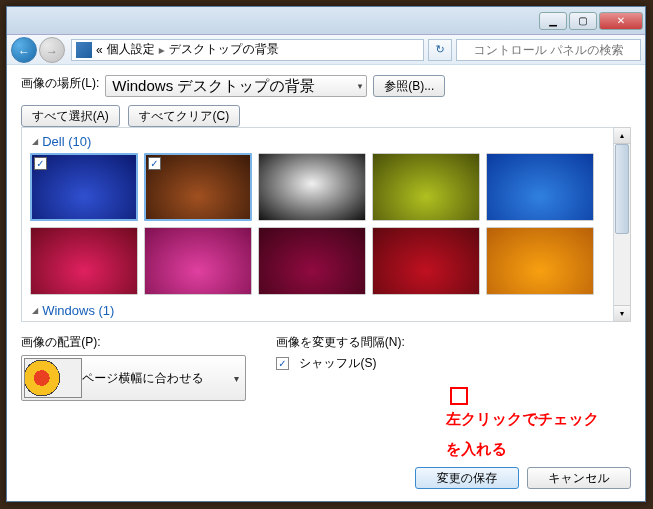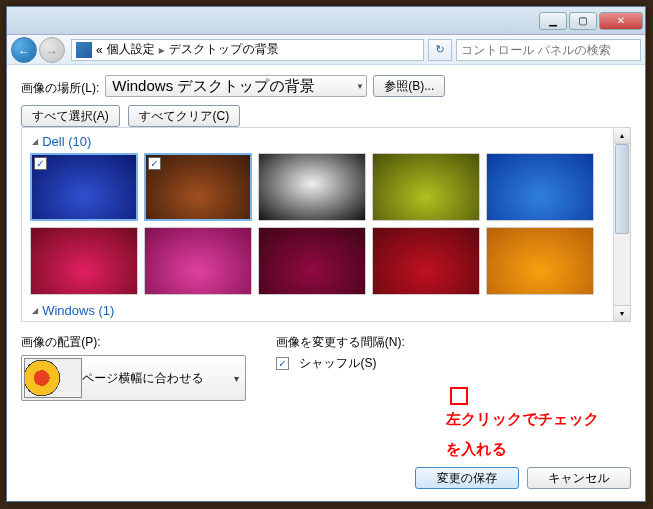--- a/index.html
+++ b/index.html
@@ -8,23 +8,23 @@
 .titlebar { height: 28px; background: linear-gradient(#dbe7f3, #c5d6e8); display: flex; justify-content: flex-end; align-items: center; padding: 0 2px; border-bottom: 1px solid #aac; }
 .winbtn { width: 28px; height: 18px; margin-left: 2px; background: linear-gradient(#f0f4f9, #d0dce8); border: 1px solid #8aa; border-radius: 3px; display: flex; align-items: center; justify-content: center; font-size: 10px; cursor: pointer; }
 .winbtn.close { width: 44px; background: linear-gradient(#e89090, #c94040); color: #fff; }
 .navbar { height: 30px; background: linear-gradient(#f4f8fc, #e4ecf5); display: flex; align-items: center; padding: 0 4px; border-bottom: 1px solid #cde; }
 .navbtn { width: 26px; height: 26px; border-radius: 50%; background: radial-gradient(circle at 30% 30%, #5ab0e8, #1a6aa8); border: 1px solid #3a7ab0; margin-right: 2px; display: flex; align-items: center; justify-content: center; color: #fff; font-size: 12px; cursor: pointer; }
 .navbtn.fwd { background: radial-gradient(circle at 30% 30%, #e8e8e8, #c0c0c0); border-color: #aaa; color: #888; }
 .addressbar { flex: 1; height: 22px; background: #fff; border: 1px solid #b0c4d8; display: flex; align-items: center; padding: 0 4px; font-size: 12px; margin: 0 4px; }
 .addricon { width: 16px; height: 16px; background: linear-gradient(135deg, #4080c0, #2060a0); margin-right: 4px; }
 .addrsep { margin: 0 4px; color: #666; }
 .refreshbtn { width: 24px; height: 22px; border: 1px solid #b0c4d8; background: linear-gradient(#f8fbfe,#e6eef6); display:flex; align-items:center; justify-content:center; font-size:11px; color:#2060a0; cursor:pointer;}
-.searchbox { width: 185px; height: 22px; border: 1px solid #b0c4d8; background: #fff; padding: 0 4px; font-size: 12px; color: #888; margin-left: 4px; }
+.searchbox { width: 185px; height: 22px; border: 1px solid #b0c4d8; background: #fff; padding: 0 4px; font-size: 12px; color: #888; margin-left: 4px; text-align: center; }
 .content { padding: 10px 14px; font-size: 12px; }
-.row1 { display: flex; align-items: flex-end; gap: 6px; margin-bottom: 8px; }
+.row1 { display: flex; align-items: flex-start; gap: 6px; margin-bottom: 8px; }
 .combo { height: 22px; border: 1px solid #aaa; background: linear-gradient(#fff,#ececec); font-size: 15px; padding: 0 18px 0 6px; display: flex; align-items: center; position: relative; border-radius: 2px; }
 .combo::after { content: "▾"; position: absolute; right: 4px; font-size: 9px; color: #444; }
 .combo.wide { width: 262px; }
 .btn { height: 22px; padding: 0 10px; border: 1px solid #8a9aac; background: linear-gradient(#fdfdfd,#e8e8e8); border-radius: 3px; font-size: 12px; display: flex; align-items: center; cursor: pointer; }
 .row2 { display: flex; gap: 8px; }
 .gallery-wrap { display: flex; }
 .gallery { flex: 1; border: 1px solid #d0d8e0; height: 195px; padding: 4px 6px 20px 6px; overflow: hidden; }
 .scrollbar { width: 17px; height: 195px; background: #f0f0f0; border: 1px solid #d0d0d0; border-left: none; display: flex; flex-direction: column; }
 .scrollbtn { height: 16px; background: linear-gradient(#f8f8f8,#e0e0e0); border-bottom: 1px solid #ccc; font-size: 8px; display:flex;align-items:center;justify-content:center;cursor:pointer;}
 .scrollbtn.bot { border-bottom:none; border-top:1px solid #ccc;}

